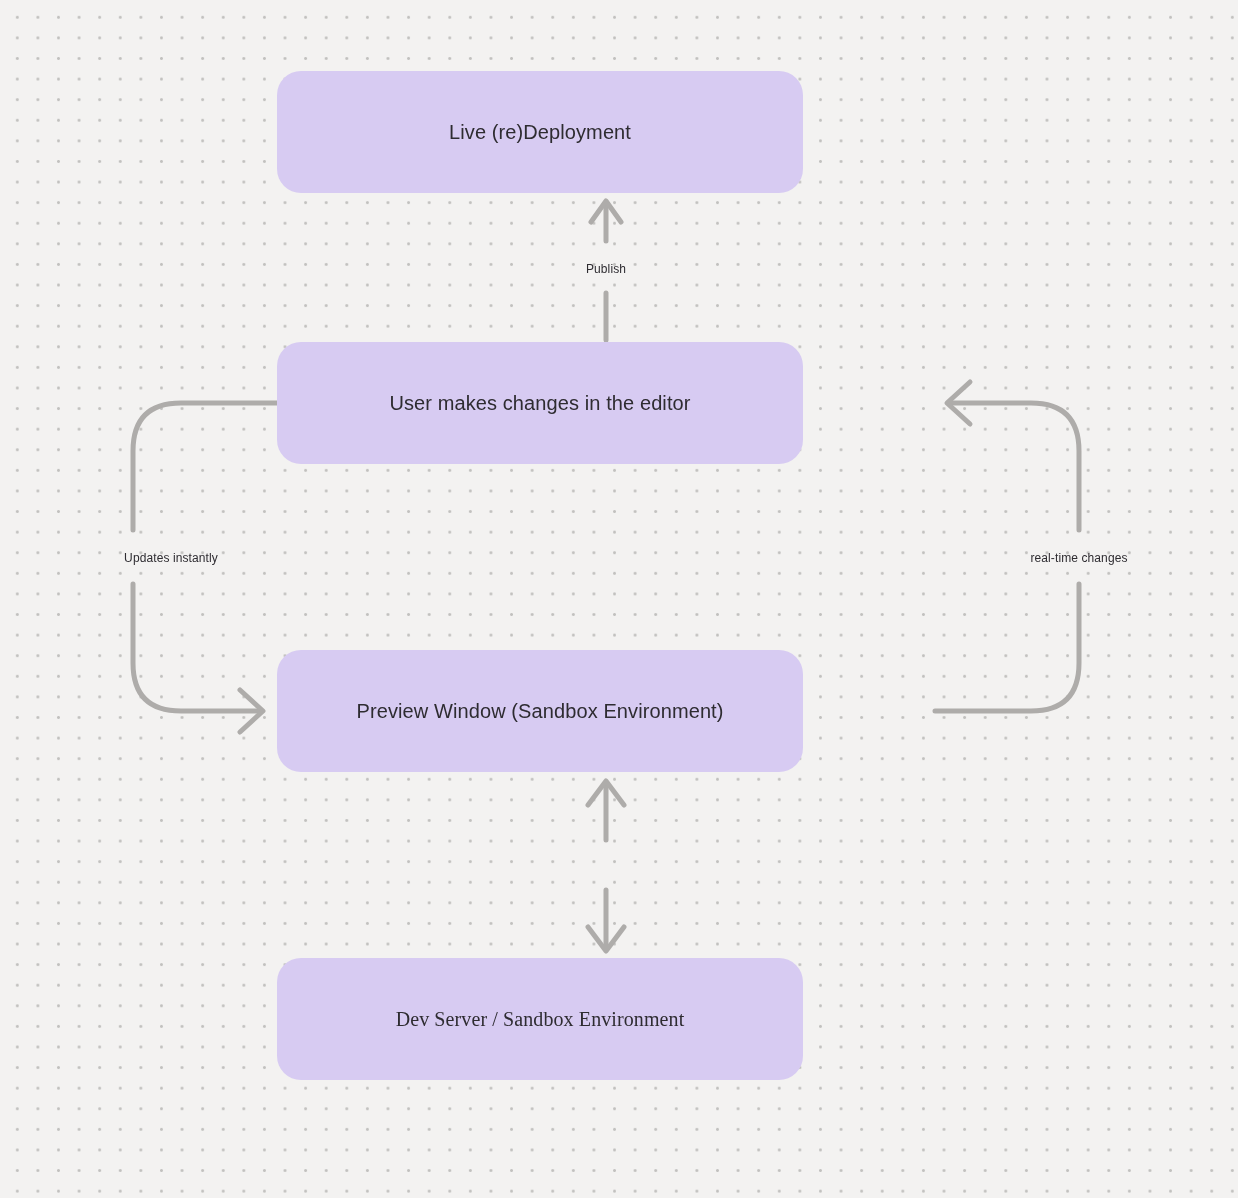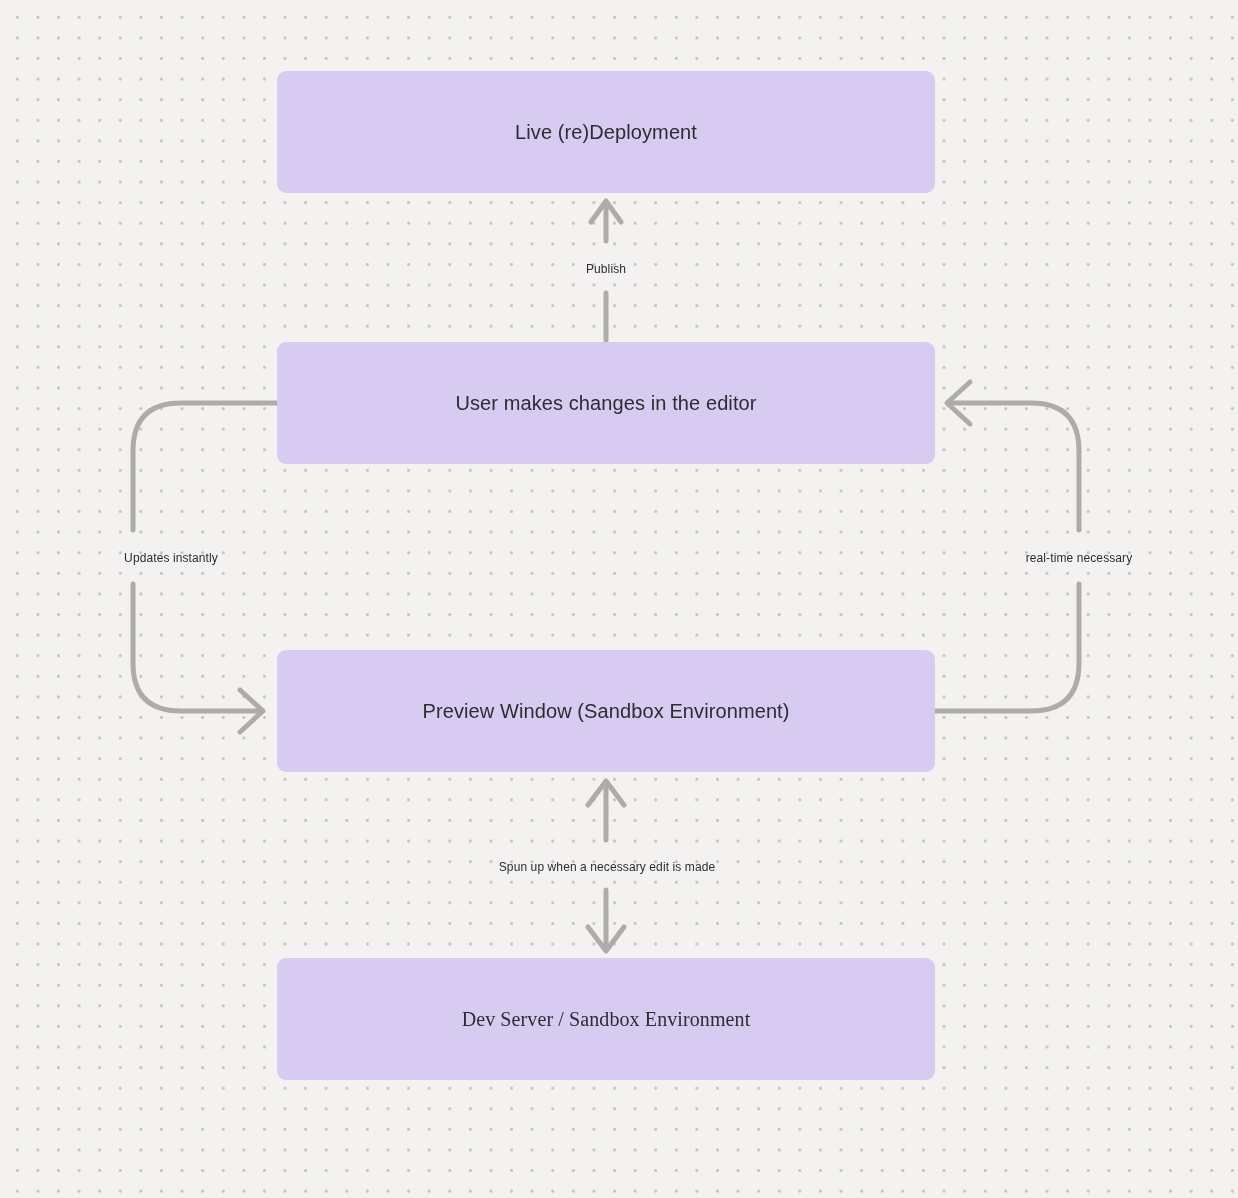--- a/index.html
+++ b/index.html
@@ -22,24 +22,24 @@
   .connector-layer path {
     fill: none;
     stroke: #aeacaa;
     stroke-width: 5;
     stroke-linecap: round;
     stroke-linejoin: round;
   }
   .node {
     position: absolute;
     left: 277px;
-    width: 658px;
+    width: 526px;
     height: 122px;
     background: #d7cbf2;
-    border-radius: 9px;
+    border-radius: 24px;
     display: flex;
     align-items: center;
     justify-content: center;
     text-align: right;
   }
   .node-label {
     font-size: 20px;
     color: #2e2c31;
     letter-spacing: 0.1px;
     white-space: nowrap;
@@ -107,17 +107,16 @@
   </div>
 
   <div class="node" id="node-devserver">
     <span class="node-label">Dev Server / Sandbox Environment</span>
   </div>
 
   <div class="edge-label" id="label-publish">Publish</div>
 
   <div class="edge-label" id="label-updates">Updates instantly</div>
 
-  <div class="edge-label" id="label-realtime">real-time necessary</div>
+  <div class="edge-label" id="label-realtime">real-time changes</div>
 
-  <div class="edge-label" id="label-spun">Spun up when a necessary edit is made</div>
 
 </div>
 
 </body></html>

